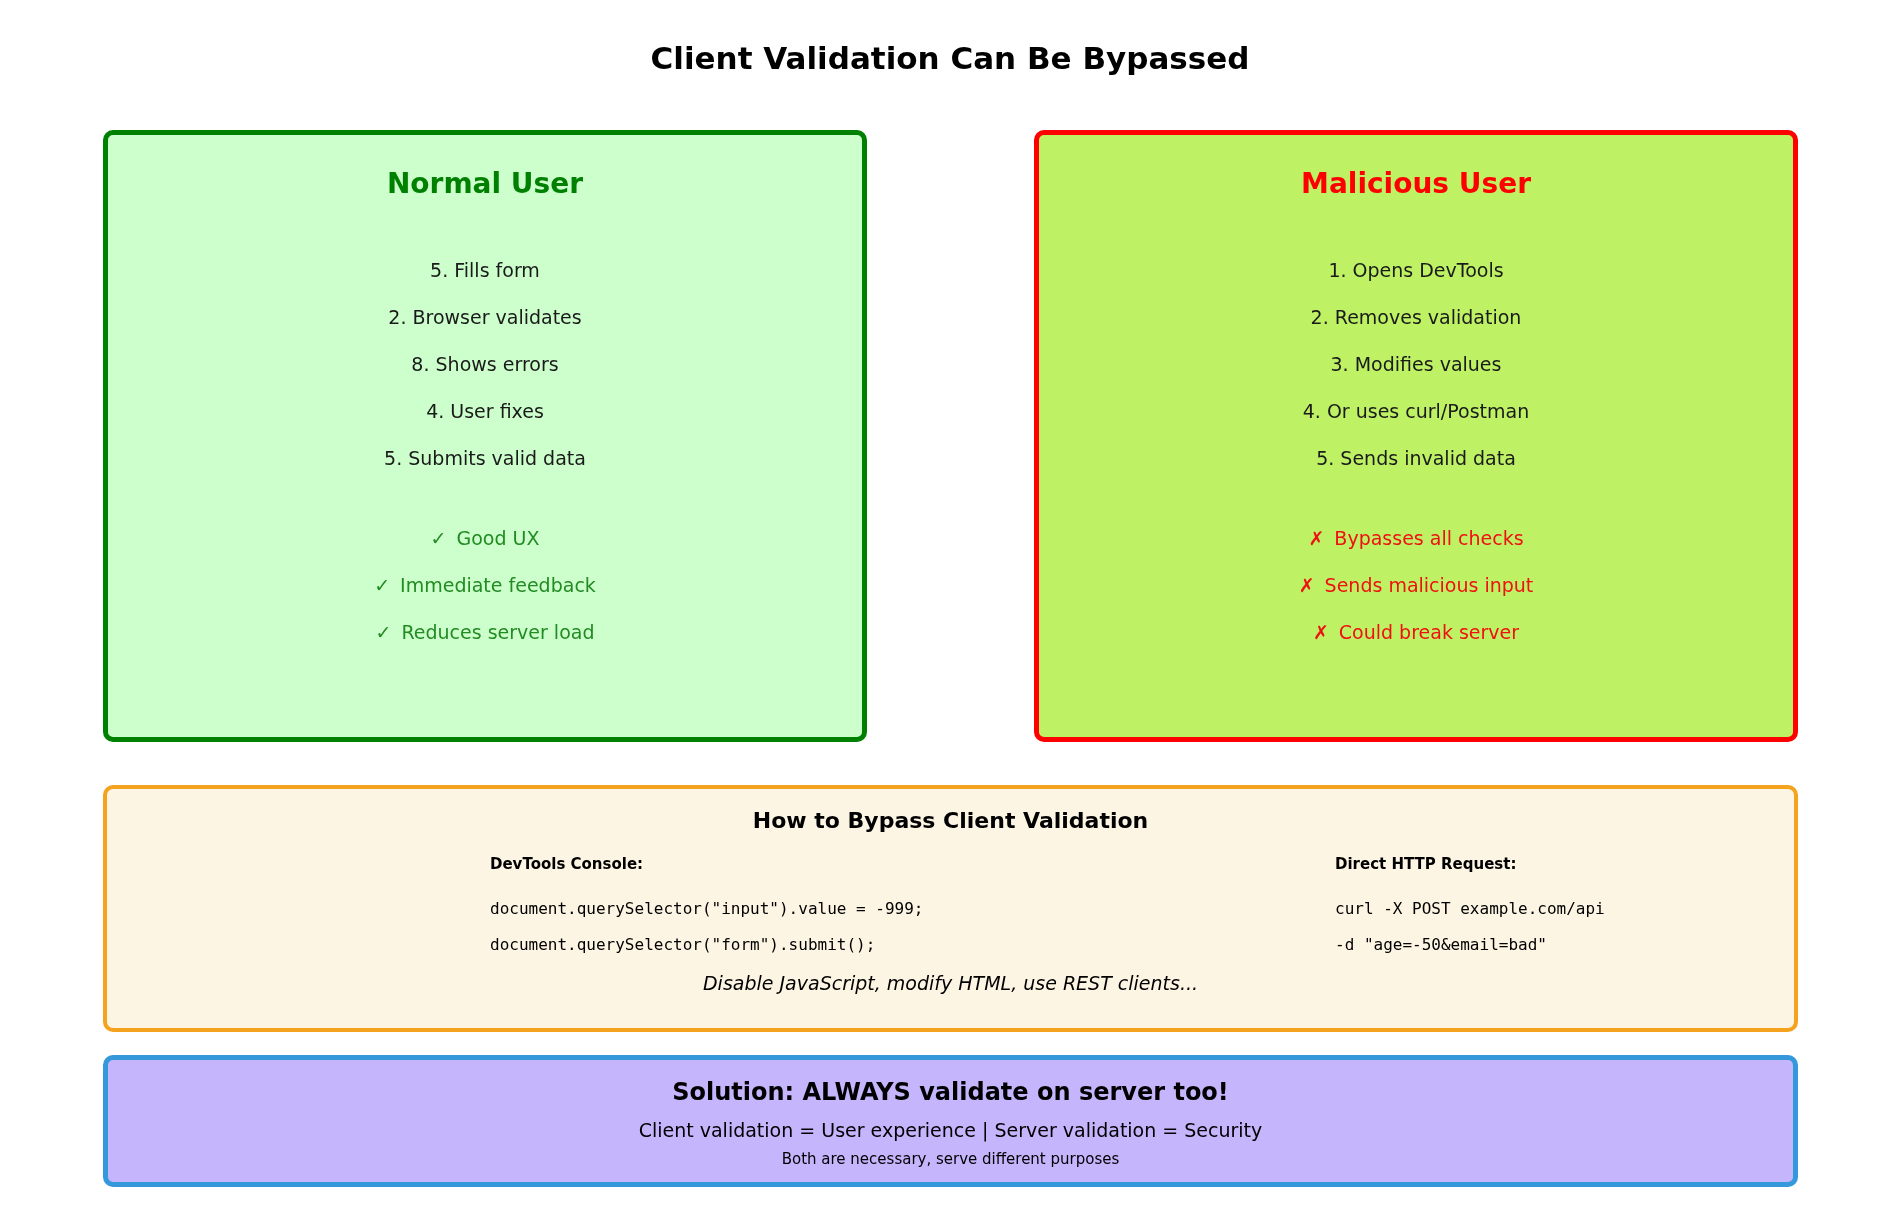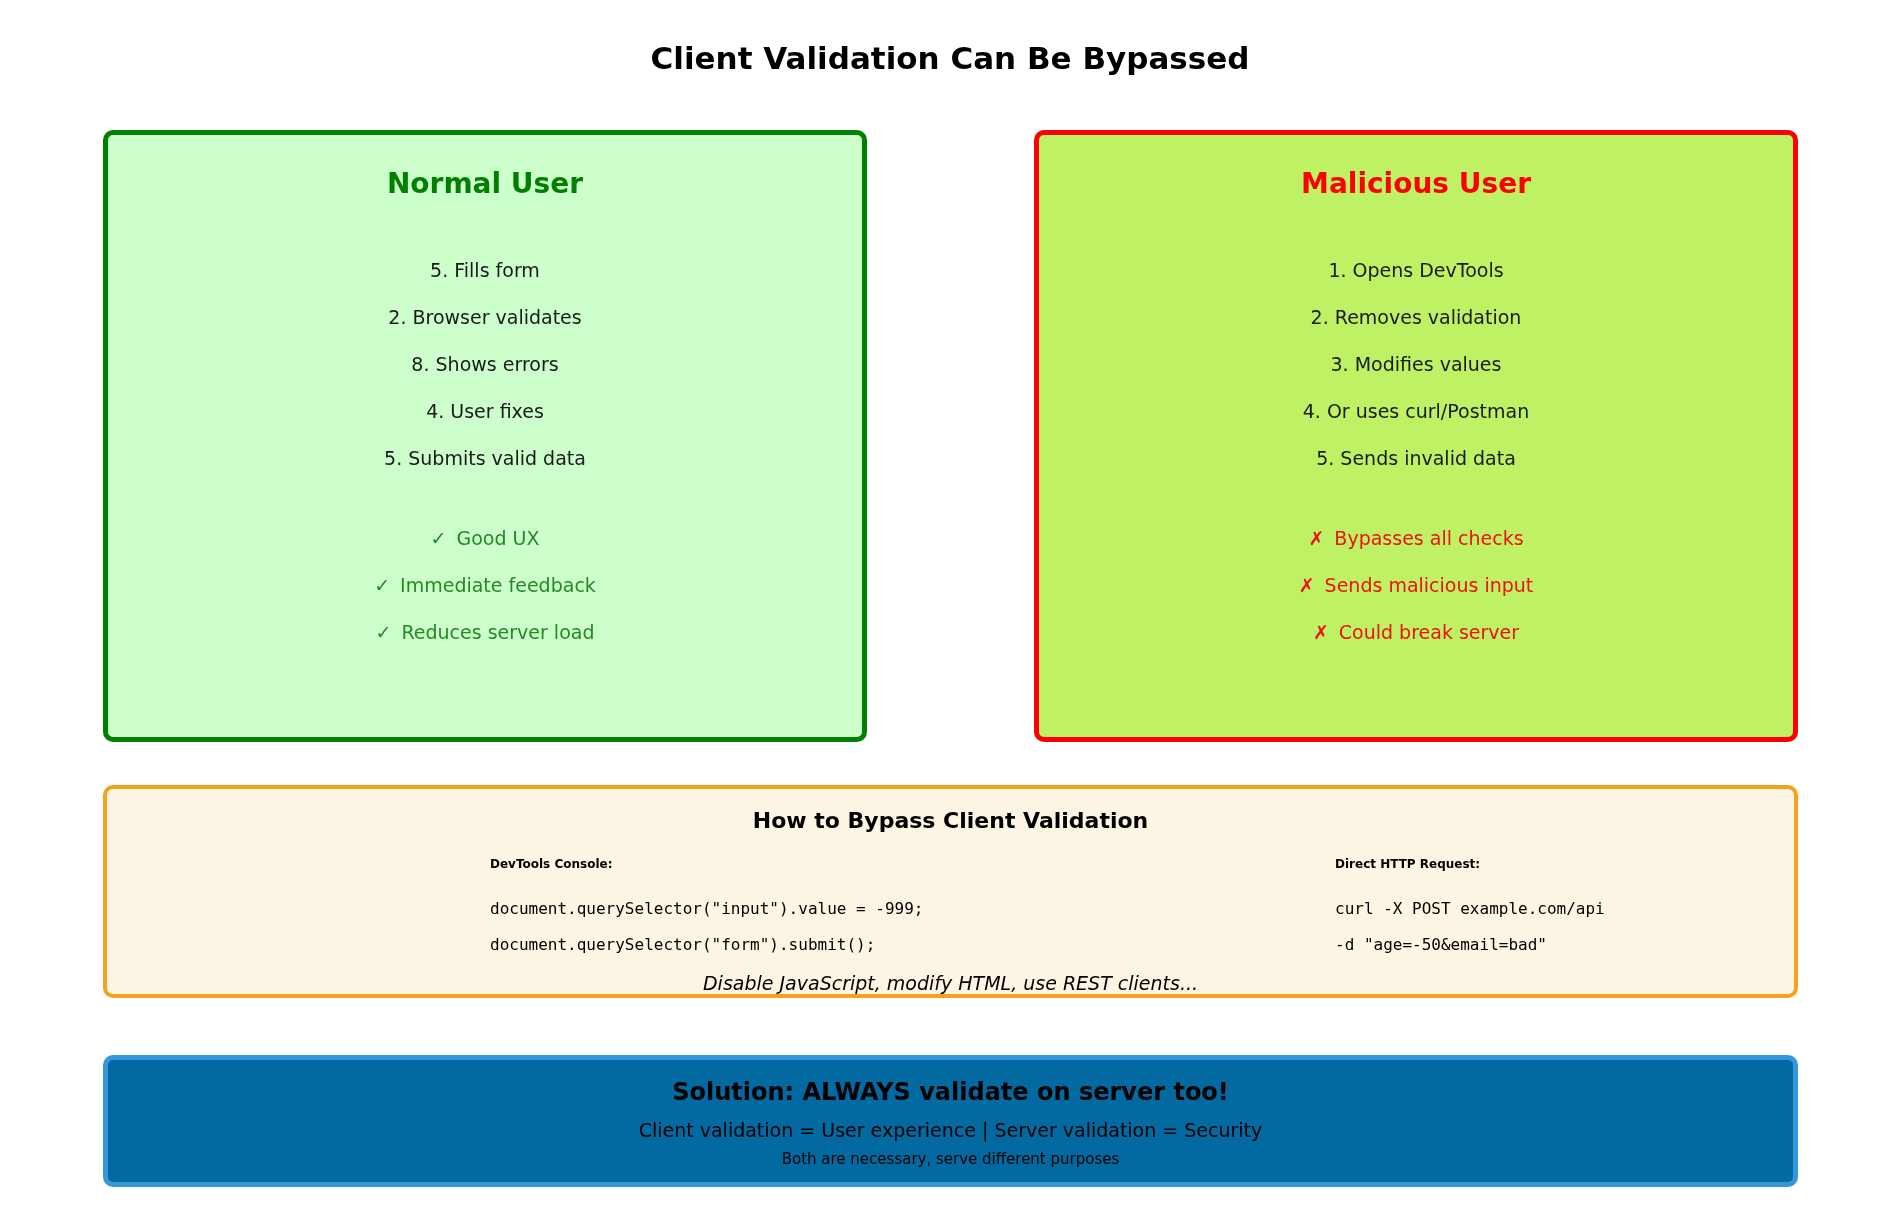--- a/index.html
+++ b/index.html
@@ -60,40 +60,40 @@
   .panel.green .point { color: #228B22; }
   .panel.red   .point { color: #ee1111; }
   .point-icon { margin-right: 10px; }
 
   
   .bypass {
     position: absolute;
     left: 103px;
     top: 785px;
     width: 1695px;
-    height: 213px;
+    height: 247px;
     box-sizing: border-box;
     background: #FDF5E3;
     border: 4px solid #F5A31E;
     border-radius: 10px;
   }
   .bypass-title {
     margin: 16px 0 0;
     text-align: center;
     font-size: 22px;
     font-weight: bold;
     line-height: 32px;
     color: #000000;
   }
   .bypass-col { position: absolute; top: 64px; text-align: left; }
   .bypass-col.left  { left: 383px; }
   .bypass-col.right { left: 1228px; }
   .col-heading {
     margin: 0 0 16px;
-    font-size: 12px;
+    font-size: 15px;
     font-weight: bold;
     line-height: 22px;
     color: #000000;
   }
   .code-line {
     font-family: "DejaVu Sans Mono", "Liberation Mono", monospace;
     font-size: 16px;
     height: 36px;
     line-height: 36px;
     color: #000000;
@@ -111,21 +111,21 @@
   }
 
   
   .solution {
     position: absolute;
     left: 103px;
     top: 1055px;
     width: 1695px;
     height: 132px;
     box-sizing: border-box;
-    background: #0369a1;
+    background: #c4b5fd;
     border: 5px solid #3498DB;
     border-radius: 10px;
     text-align: center;
   }
   .solution-title {
     margin: 16px 0 0;
     font-size: 24px;
     font-weight: bold;
     line-height: 32px;
     color: #000000;

